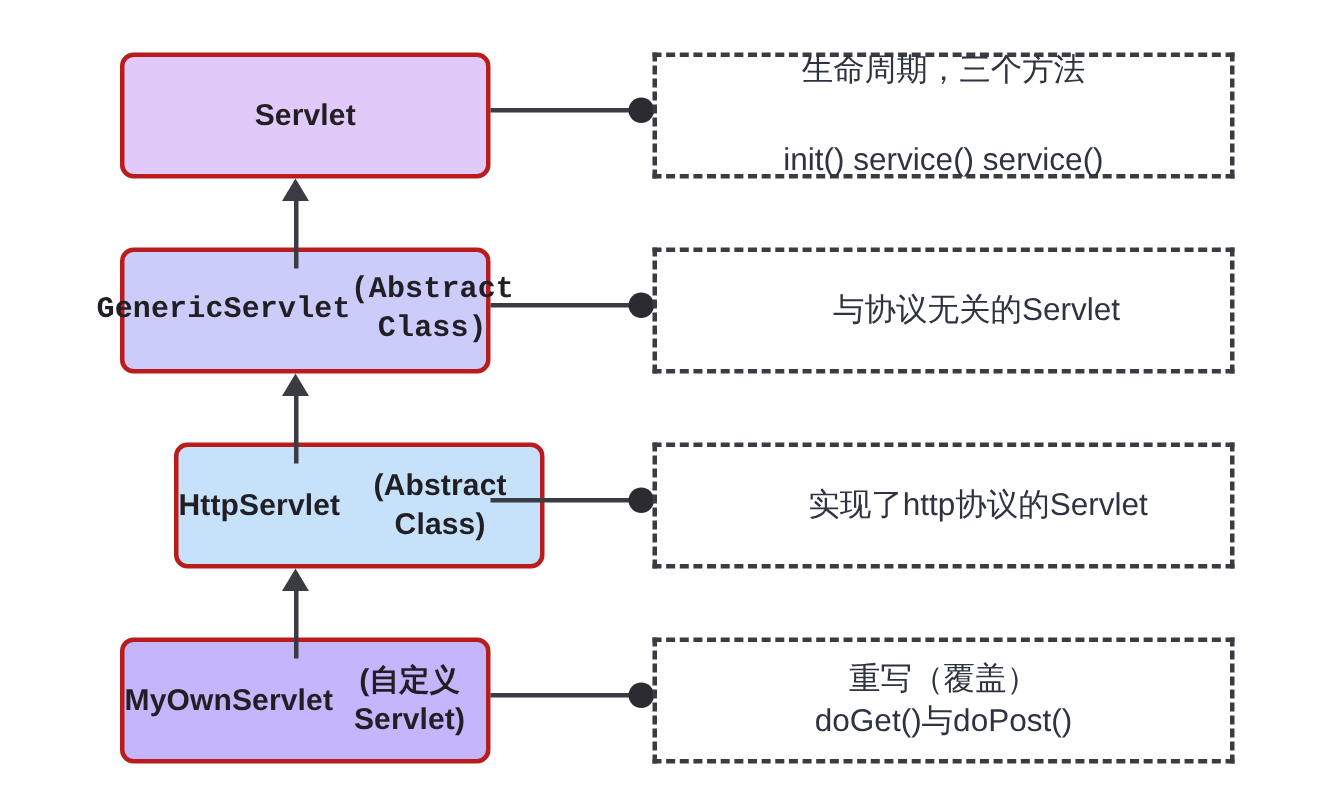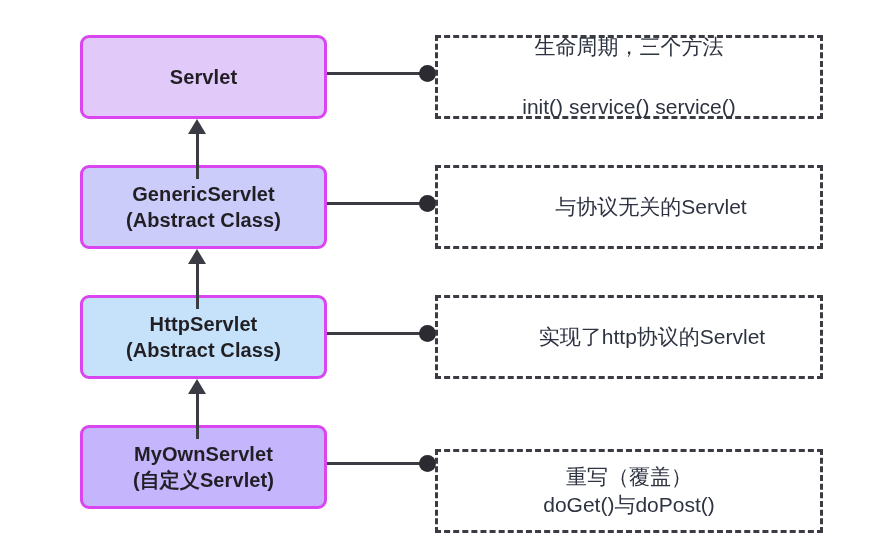--- a/index.html
+++ b/index.html
@@ -24,39 +24,38 @@
     height: 538px;
   }
 
   
   .class-box {
     position: absolute;
     left: 80px;
     width: 247px;
     height: 84px;
     box-sizing: border-box;
-    border: 3px solid #d946ef;
+    border: 3px solid #b91c1c;
     border-radius: 9px;
     display: flex;
-    flex-direction: column;
     align-items: center;
     justify-content: center;
     text-align: center;
     color: #211f24;
     font-weight: bold;
     font-size: 20px;
     line-height: 1.30;
     letter-spacing: 0.1px;
   }
   .class-box .ln1 { display: block; }
   .class-box .ln2 { display: block; }
 
   .cb-0 { top: 35px; }
-  .cb-1 { top: 165px; }
-  .cb-2 { top: 295px; }
+  .cb-1 { top: 165px; font-family: Liberation Mono, monospace; }
+  .cb-2 { top: 295px; margin-left: 36px; }
   .cb-3 { top: 425px; }
 
   
   .note-box {
     position: absolute;
     left: 435px;
     width: 388px;
     height: 84px;
     box-sizing: border-box;
     border: 3px dashed #3b3b43;
@@ -66,21 +65,21 @@
     justify-content: center;
     text-align: center;
     color: #2d3340;
     font-weight: normal;
     font-size: 21px;
     line-height: 1.32;
   }
   .nb-0 { top: 35px; gap: 32px; }
   .nb-1 { top: 165px; padding-left: 44px; }
   .nb-2 { top: 295px; padding-left: 46px; }
-  .nb-3 { top: 449px; }
+  .nb-3 { top: 425px; }
 
   
   .leader {
     position: absolute;
     left: 327px;
     width: 100px;
     height: 3px;
     background: #3b3b43;
   }
   .leader-0 { top: 72px; }

